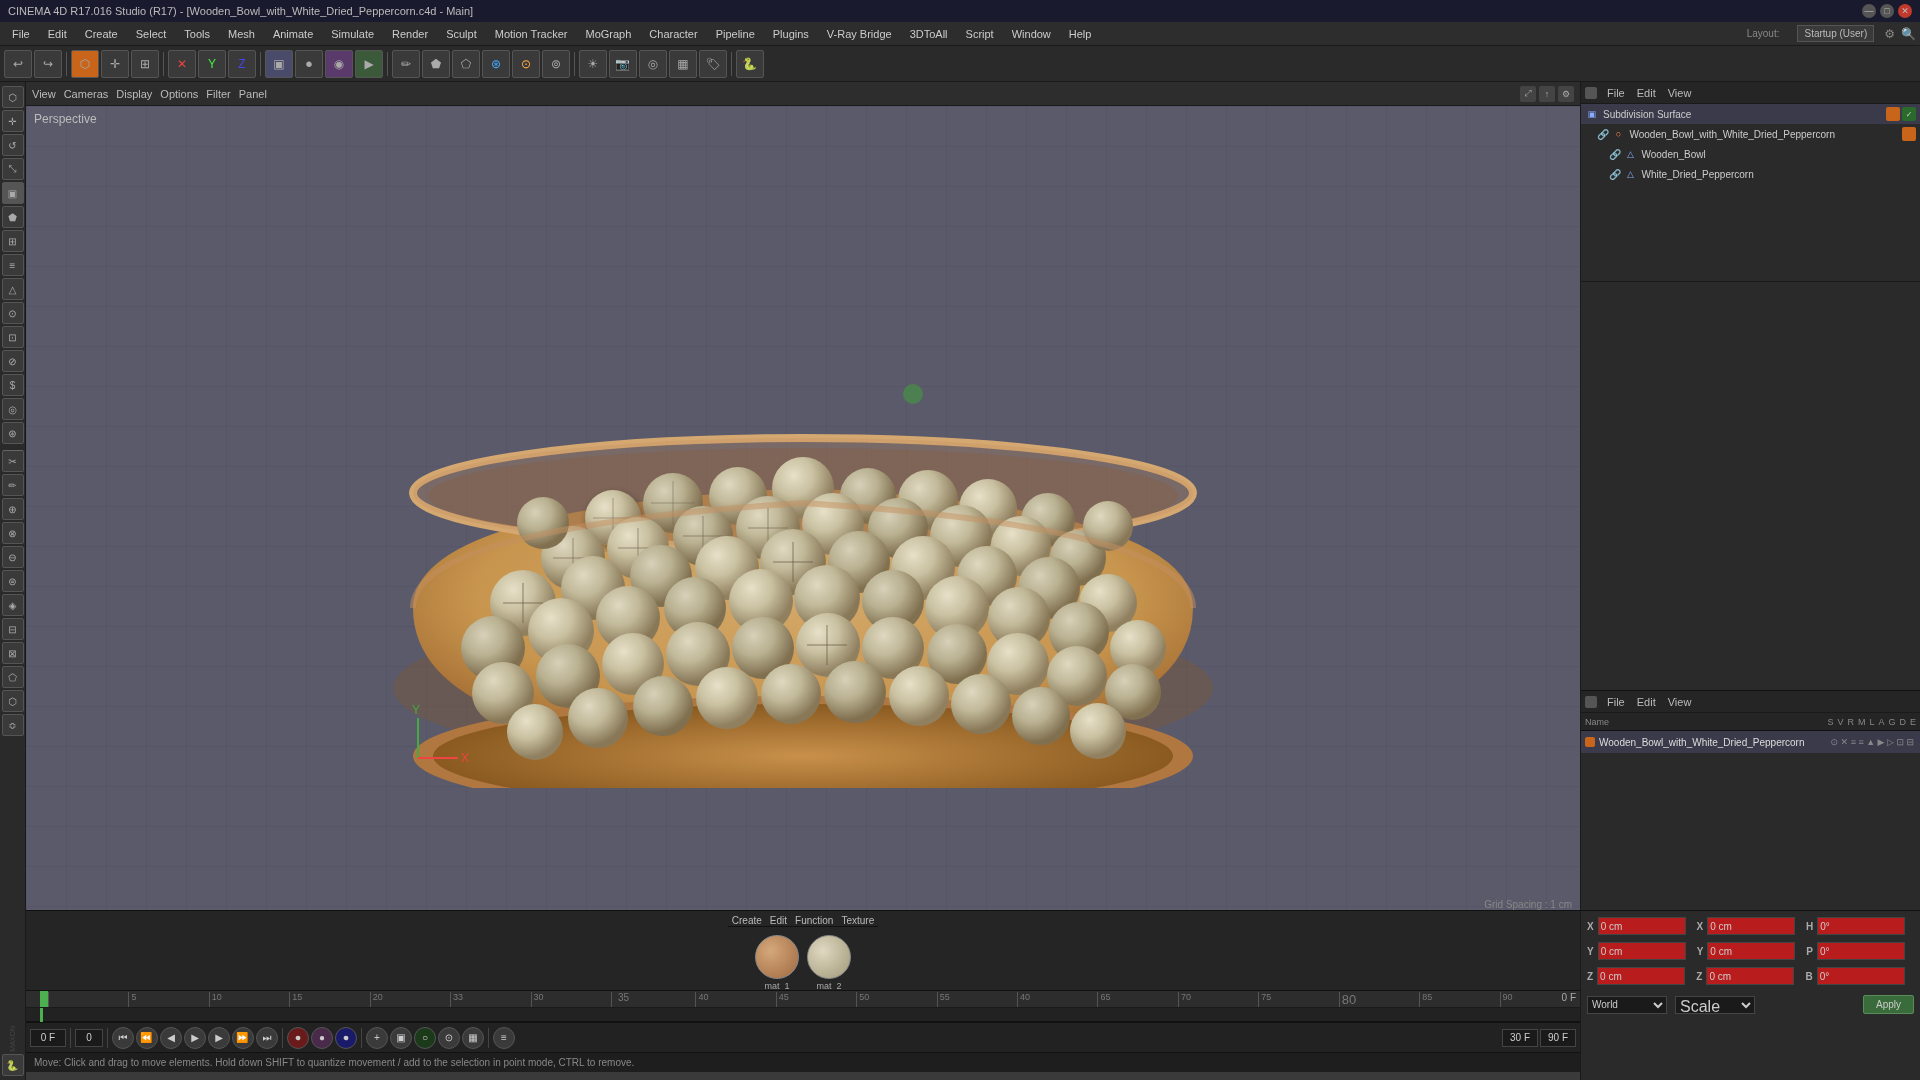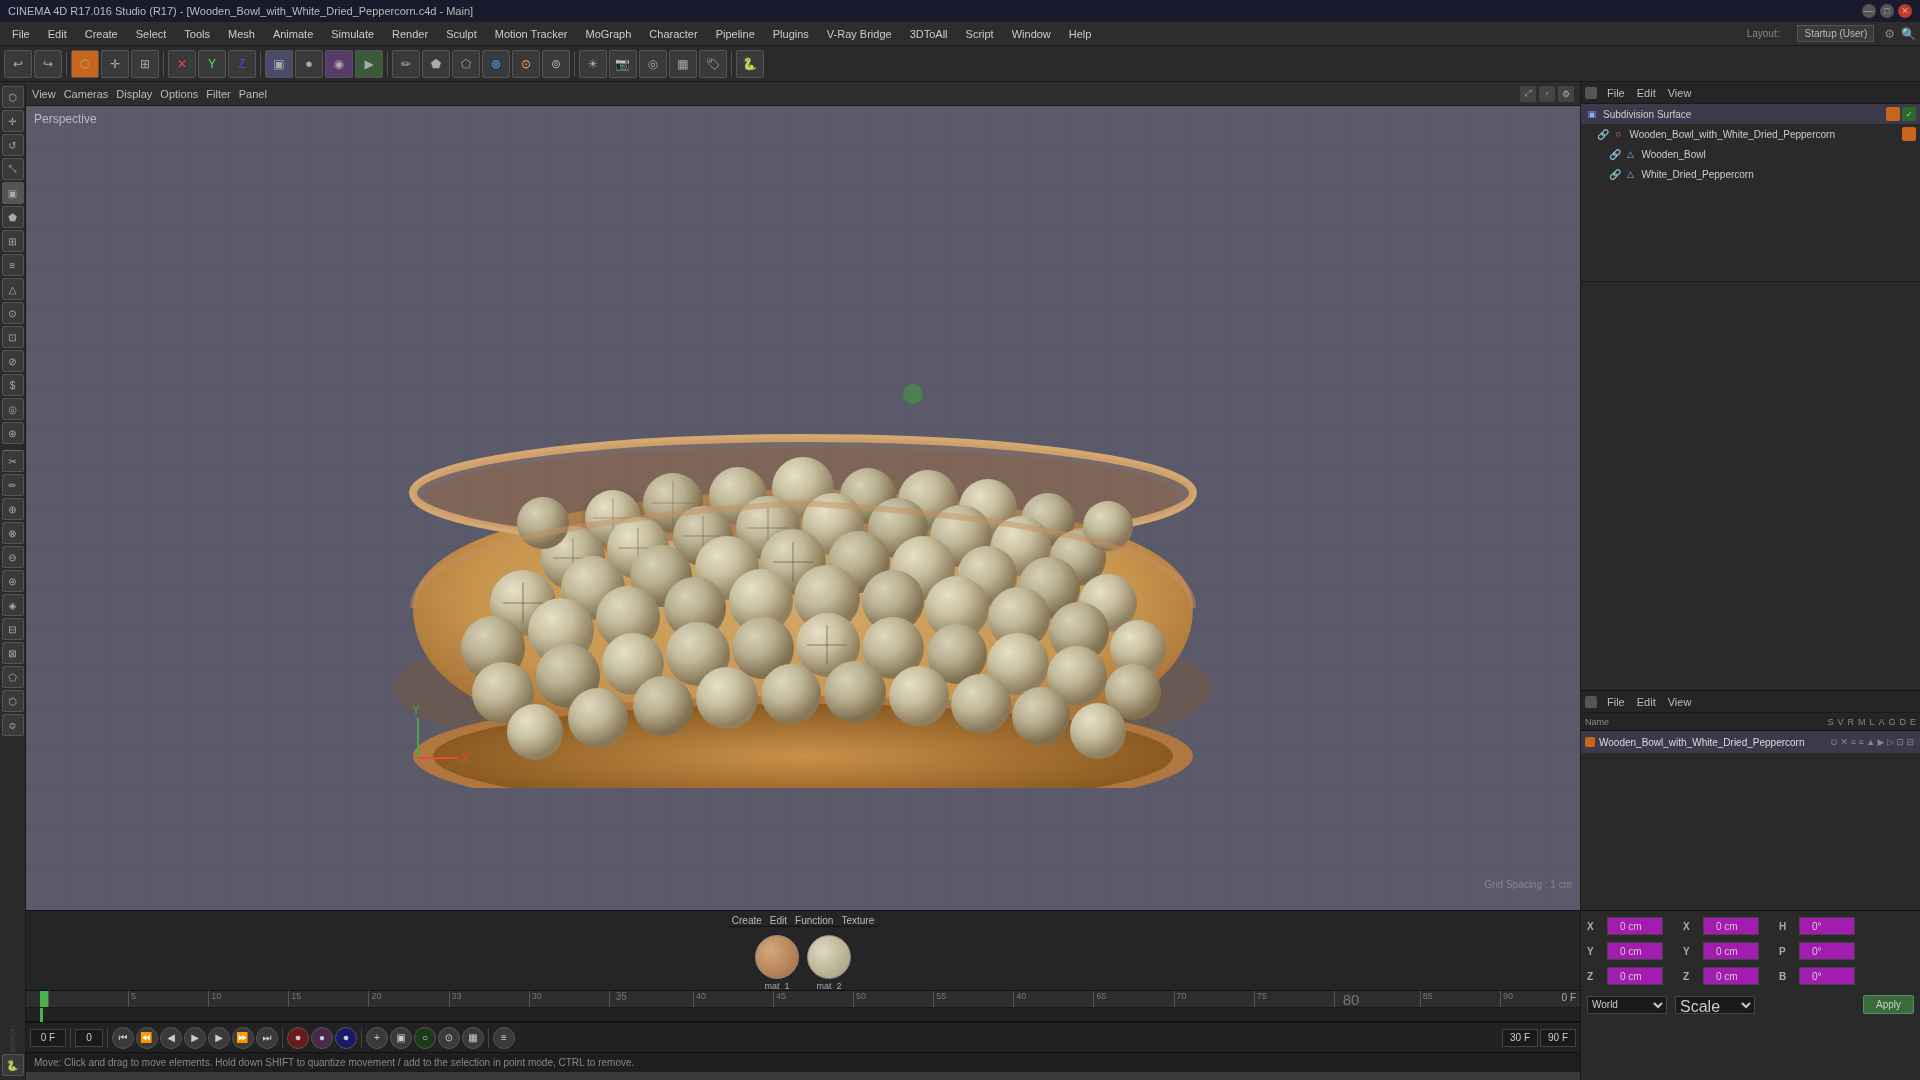--- a/index.html
+++ b/index.html
@@ -95,21 +95,21 @@
     .bowl-svg { width: 900px; height: 560px; }
 
     
     #perspective-label {
       position: absolute; top: 30px; left: 8px;
       color: #bbb; font-size: 12px; z-index: 11;
     }
 
     
     #grid-spacing {
-      position: absolute; bottom: 20px; right: 8px;
+      position: absolute; bottom: 0; right: 8px;
       color: #888; font-size: 10px;
     }
 
     
     #right-panel {
       width: 340px; background: #2a2a2a; border-left: 1px solid #1a1a1a;
       display: flex; flex-direction: column;
     }
 
     
@@ -189,22 +189,22 @@
 
     .coord-row {
       display: flex; gap: 4px; align-items: center;
     }
 
     .coord-label {
       width: 16px; font-size: 10px; color: #aaa; font-weight: bold;
     }
 
     .coord-input {
-      width: 56px; height: 18px; background: #a21caf; border: 1px solid #444;
-      color: #ccc; font-size: 10px; padding: 0 12px;
+      width: 88px; height: 18px; background: #b91c1c; border: 1px solid #444;
+      color: #ccc; font-size: 10px; padding: 0 2px;
     }
 
     
     .apply-btn {
       background: #3a6b3a; border: 1px solid #5a8b5a;
       color: #ccc; padding: 3px 12px; cursor: pointer;
       font-size: 10px; border-radius: 2px;
     }
 
     
@@ -637,21 +637,21 @@
             <div style="flex:1;border-left:1px solid #555;font-size:9px;color:#777;padding-left:2px">30</div>
             <div style="flex:1;border-left:1px solid #555;font-size:10px;color:#777;padding-left:6px">35</div>
             <div style="flex:1;border-left:1px solid #555;font-size:9px;color:#777;padding-left:2px">40</div>
             <div style="flex:1;border-left:1px solid #555;font-size:9px;color:#777;padding-left:2px">45</div>
             <div style="flex:1;border-left:1px solid #555;font-size:9px;color:#777;padding-left:2px">50</div>
             <div style="flex:1;border-left:1px solid #555;font-size:9px;color:#777;padding-left:2px">55</div>
             <div style="flex:1;border-left:1px solid #555;font-size:9px;color:#777;padding-left:2px">40</div>
             <div style="flex:1;border-left:1px solid #555;font-size:9px;color:#777;padding-left:2px">65</div>
             <div style="flex:1;border-left:1px solid #555;font-size:9px;color:#777;padding-left:2px">70</div>
             <div style="flex:1;border-left:1px solid #555;font-size:9px;color:#777;padding-left:2px">75</div>
-            <div style="flex:1;border-left:1px solid #555;font-size:15px;color:#777;padding-left:8px">80</div>
+            <div style="flex:1;border-left:1px solid #555;font-size:13px;color:#777;padding-left:2px">80</div>
             <div style="flex:1;border-left:1px solid #555;font-size:9px;color:#777;padding-left:2px">85</div>
             <div style="flex:1;border-left:1px solid #555;font-size:9px;color:#777;padding-left:2px">90</div>
           </div>
 
           <div style="position:absolute;right:4px;top:1px;font-size:10px;color:#aaa">0 F</div>
         </div>
 
         <div id="timeline-track" style="height:14px; background:#222; border-bottom:1px solid #111;">
           <div style="position:absolute;left:14px;width:3px;height:14px;background:#4CAF50"></div>
         </div>

